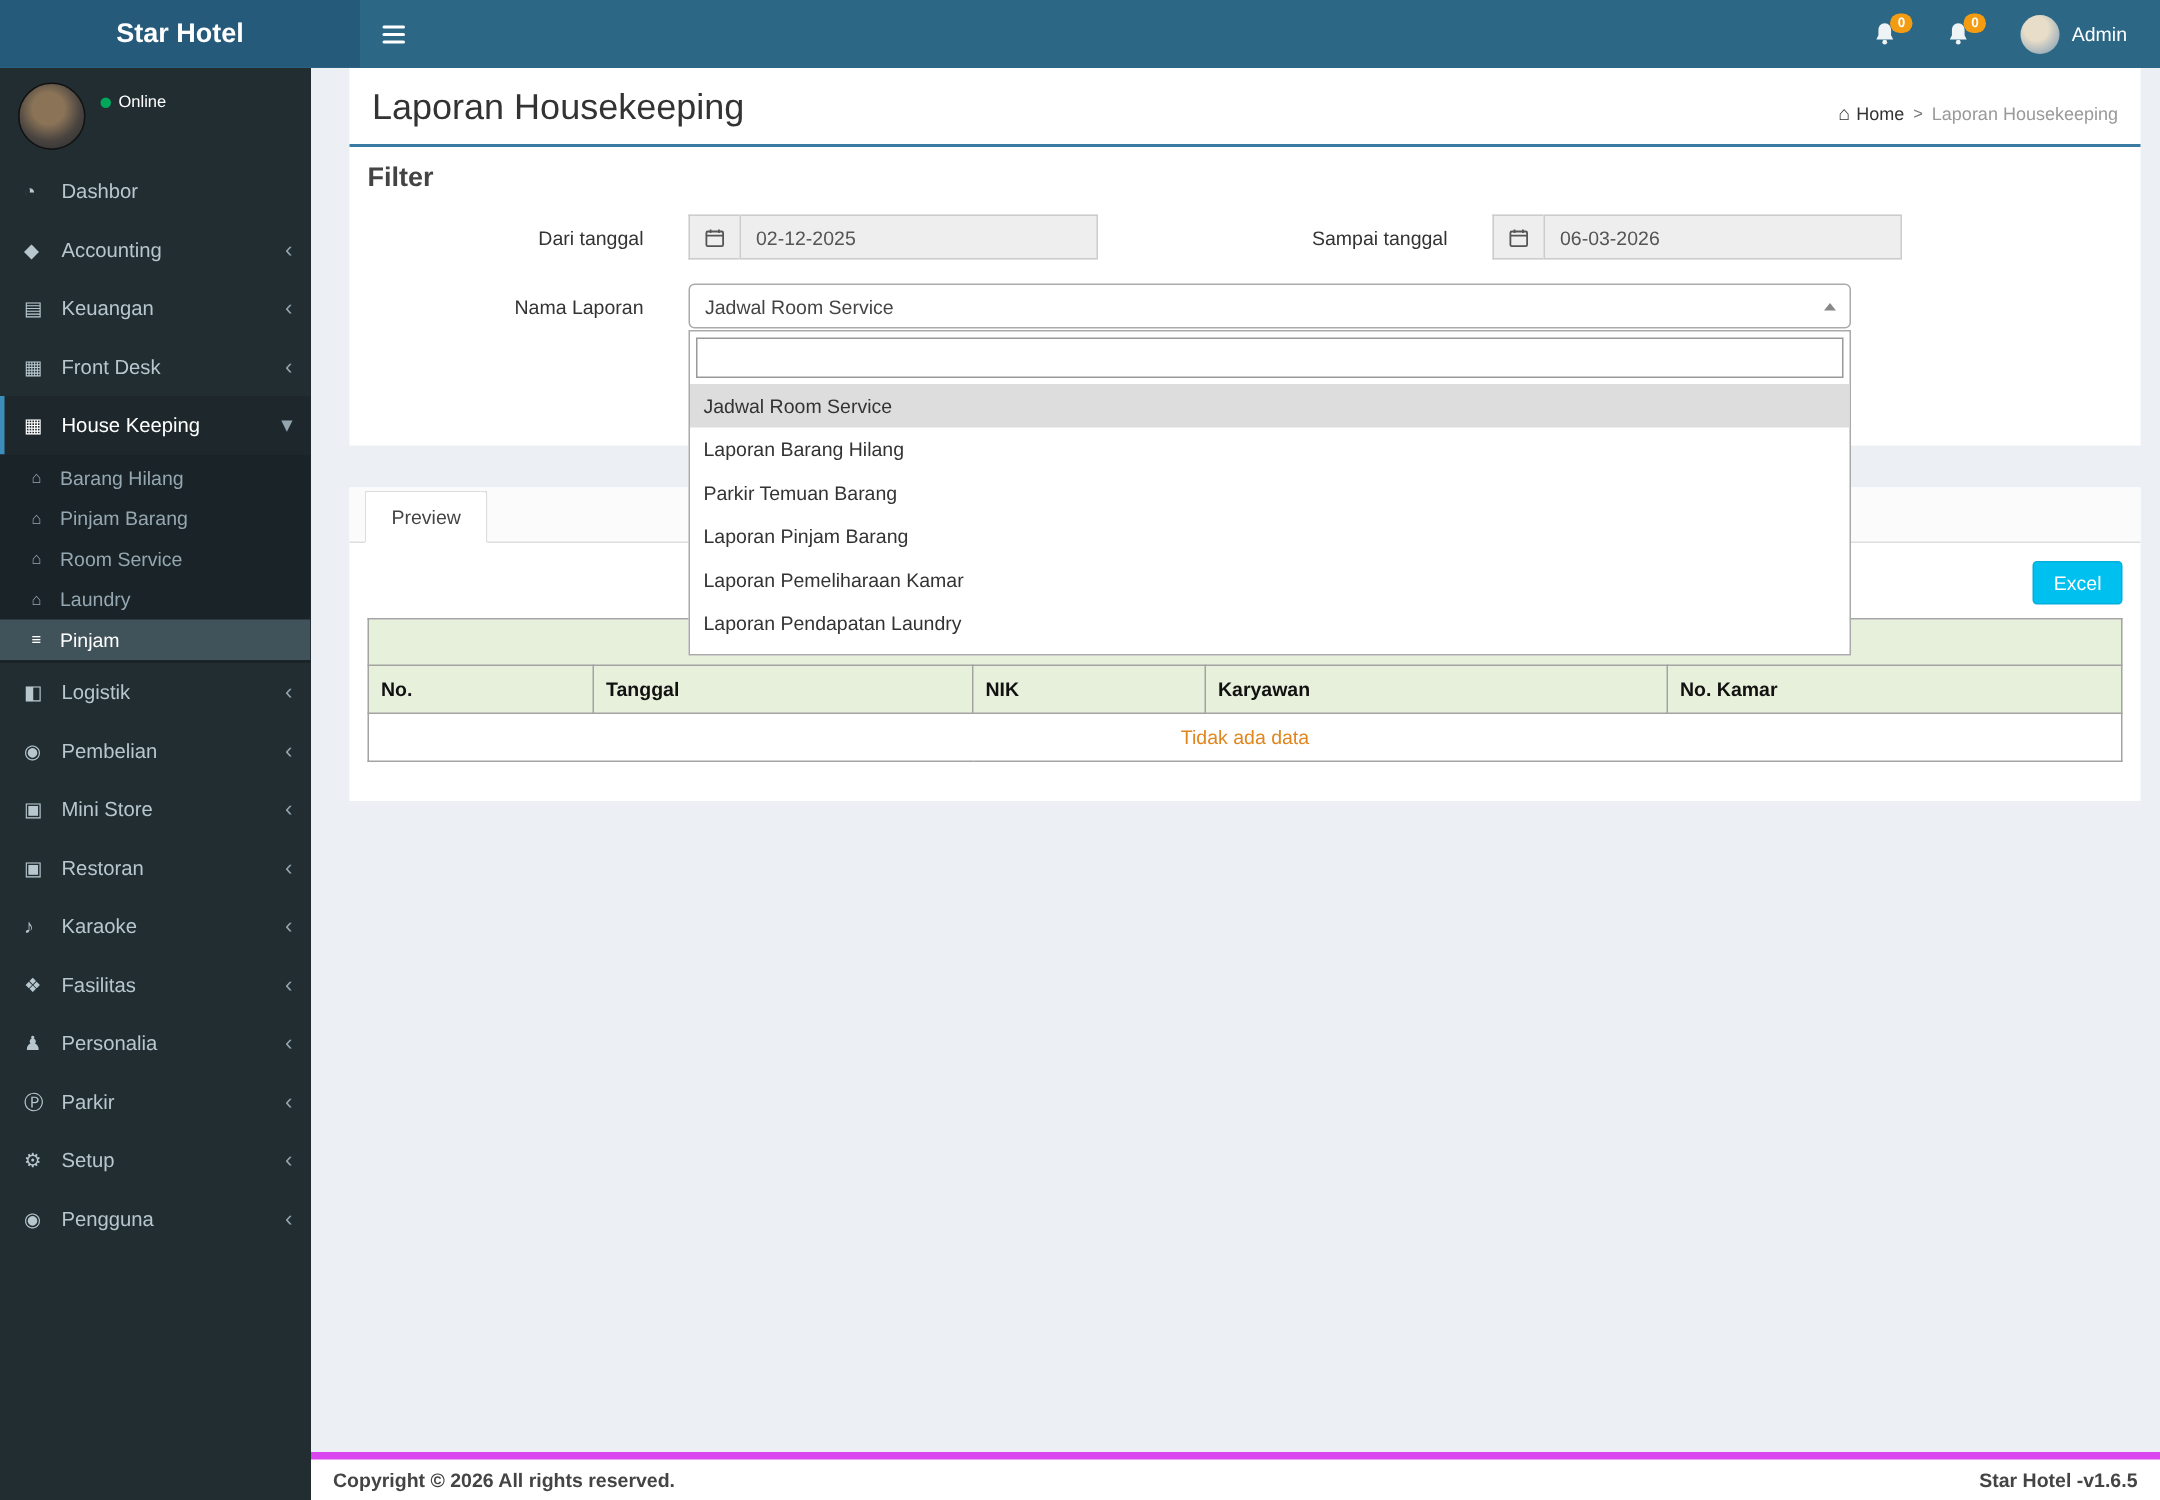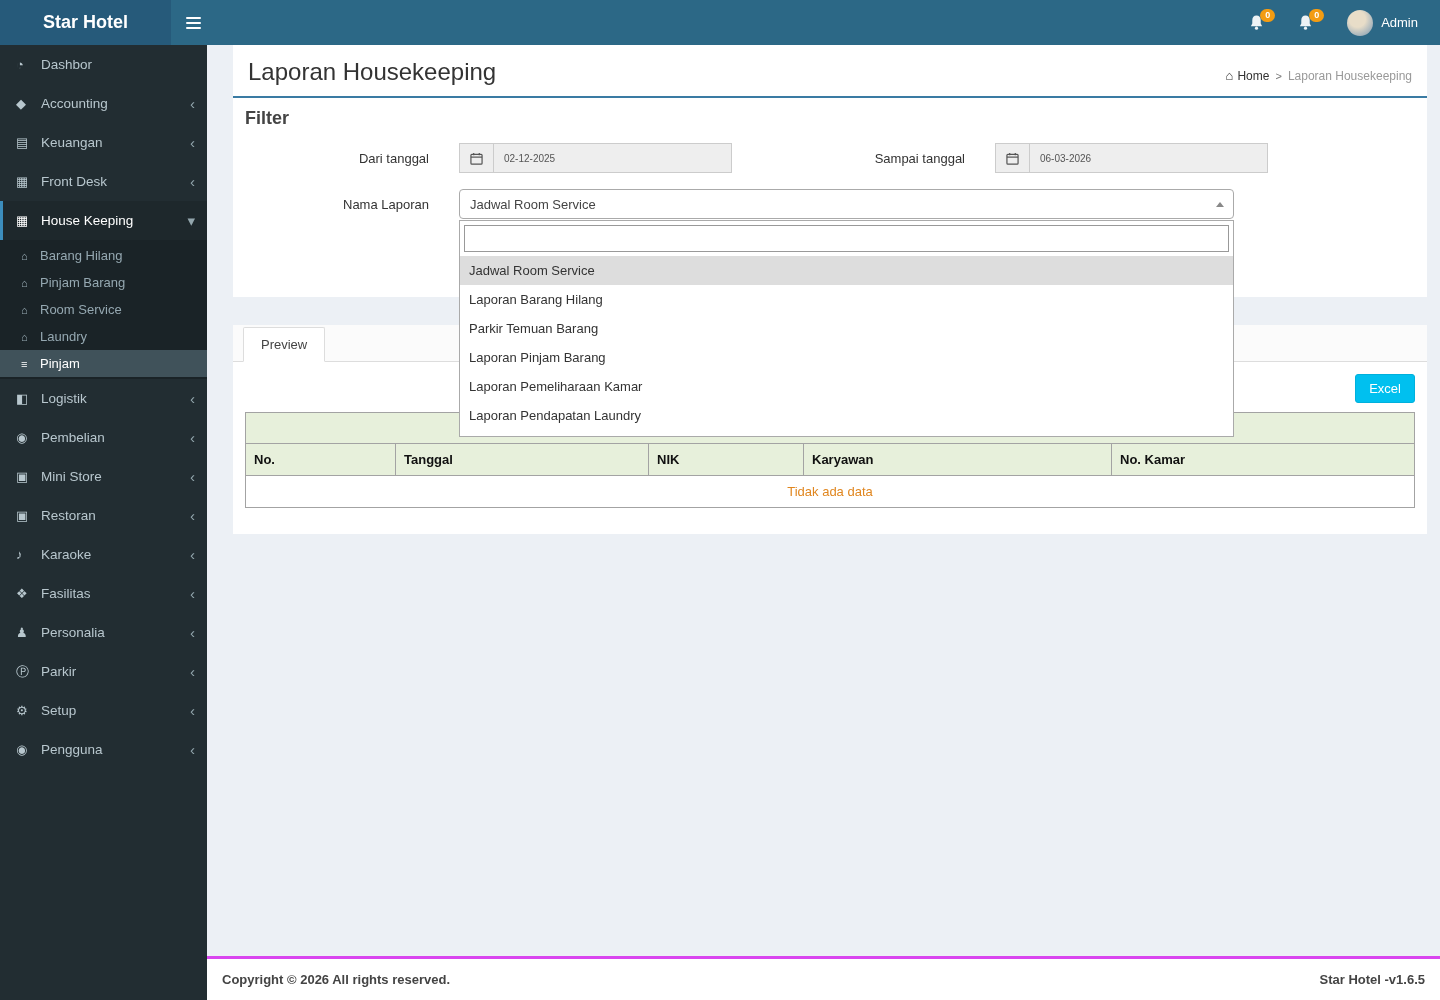--- a/index.html
+++ b/index.html
@@ -11,21 +11,21 @@
     font-size: 14px;
     color: #333;
   }
 
   
   .navbar {
     position: fixed; top: 0; left: 0; right: 0; height: 45px;
     background: #2c6886; z-index: 50; display: flex; align-items: stretch;
   }
   .brand {
-    width: 171px; background: #265a7a; color: #fff;
+    width: 240px; background: #265a7a; color: #fff;
     font-size: 18px; font-weight: bold;
     display: flex; align-items: center; justify-content: center;
     cursor: pointer;
   }
   .hamburger {
     width: 44px; display: flex; flex-direction: column; gap: 3px;
     align-items: center; justify-content: center; cursor: pointer;
   }
   .hamburger .bar { width: 15px; height: 2px; background: #fff; border-radius: 1px; }
   .nav-right {
@@ -102,21 +102,21 @@
   .frow.wide { grid-template-columns: 184px 775px; }
   .flabel { text-align: right; font-weight: normal; font-size: 13px; color: #333; }
 
   .input-group { display: flex; height: 30px; }
   .ig-addon {
     width: 34px; background: #eee; border: 1px solid #ccc; border-right: none;
     display: flex; align-items: center; justify-content: center; color: #555;
   }
   .ig-input {
     flex: 1; min-width: 0; border: 1px solid #ccc; background: #eee;
-    padding: 4px 10px; font-size: 10px; color: #555;
+    padding: 4px 10px; font-size: 13px; color: #555;
     font-family: "Liberation Sans", "DejaVu Sans", sans-serif;
   }
 
   .s2 { position: relative; }
   .s2-selection {
     height: 30px; border: 1px solid #aaa; border-radius: 4px; background: #fff;
     display: flex; align-items: center; padding: 0 24px 0 10px;
     font-size: 13px; color: #444; cursor: pointer; position: relative;
   }
   .s2-arrow {
@@ -164,22 +164,22 @@
   table.report th, table.report td { border: 1px solid #a3a3a3; }
   .title-row td { background: #e7f0db; height: 31px; }
   table.report th {
     background: #e7f0db; text-align: left; font-weight: bold; color: #111;
     padding: 8px 8px;
   }
   .empty-row td { text-align: center; color: #e0861f; padding: 8px; background: #fff; }
 
   
   .main-footer {
-    position: fixed; left: 207px; right: 0; bottom: 0; height: 44px;
-    background: #fff; border-top: 3px solid #d946ef;
+    position: fixed; left: 207px; right: 0; bottom: 0; height: 32px;
+    background: #fff; border-top: 5px solid #d946ef;
     display: flex; justify-content: space-between; align-items: center;
     padding: 0 15px; font-size: 13px; color: #444; font-weight: bold; z-index: 45;
   }
 </style>
 </head>
 <body>
 
 <header class="navbar">
   <div class="brand">Star Hotel</div>
   <div class="hamburger">
@@ -207,20 +207,29 @@
       <span class="nav-badge">0</span>
     </div>
     <div class="user-menu">
       <span class="avatar-sm"></span>
       <span class="uname">Admin</span>
     </div>
   </div>
 </header>
 
 <aside class="sidebar">
+  <div class="user-panel">
+    <span class="avatar-lg"></span>
+    <div class="panel-info">
+      <div class="online">
+        <span class="online-dot"></span>
+        <span>Online</span>
+      </div>
+    </div>
+  </div>
 
   <nav>
     <div>
 
         <div class="menu-item">
           <span class="mi-icon">◔</span>
           <span class="mi-label">Dashbor</span>
           <span class="mi-chevron"></span>
         </div>
 

